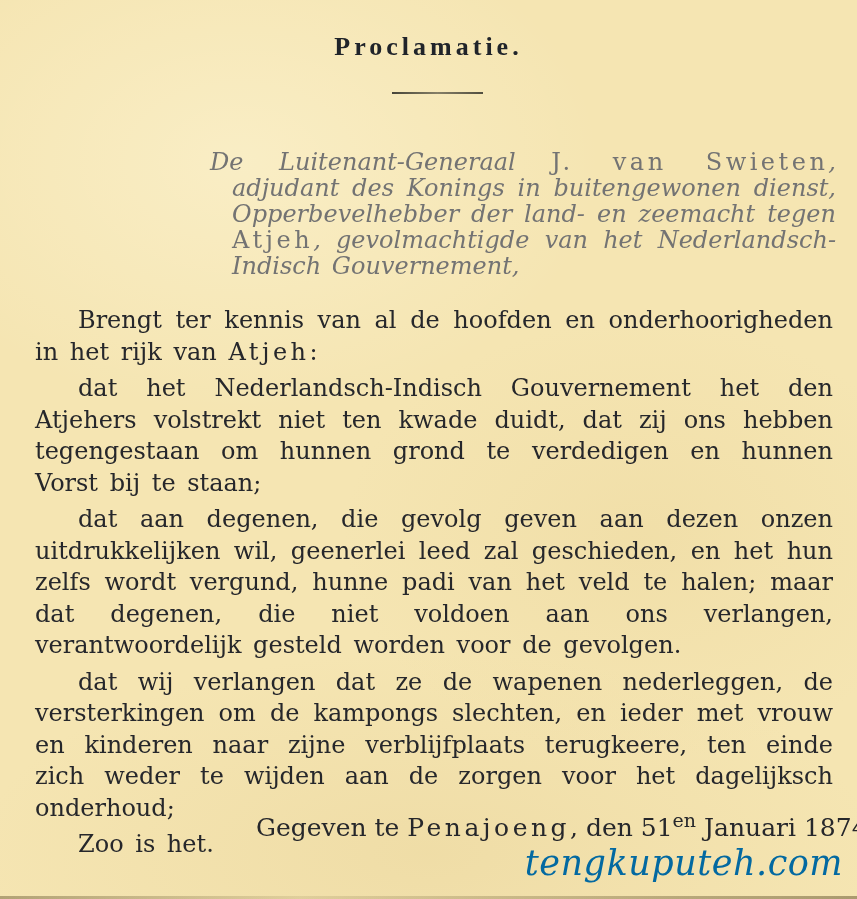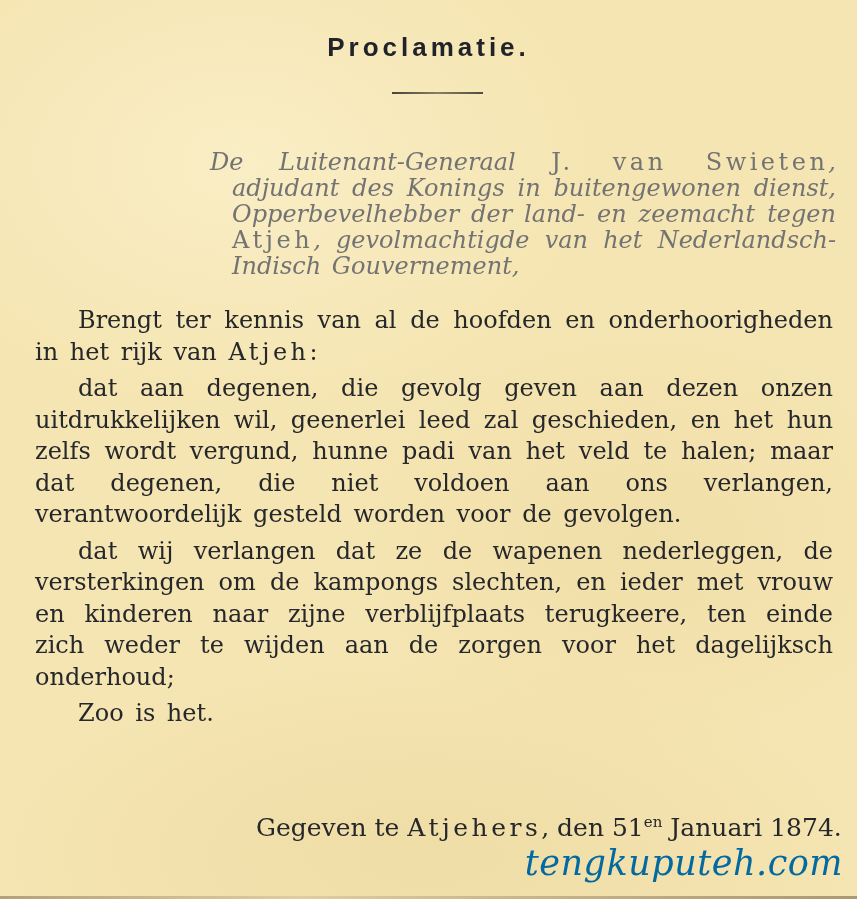--- a/index.html
+++ b/index.html
@@ -19,21 +19,21 @@
       radial-gradient(ellipse 70% 30% at 50% 95%, rgba(226,202,140,0.30), rgba(226,202,140,0) 75%),
       #f5e5b2;
   }
   .bottom-edge {
     position: absolute; left: 0; right: 0; bottom: 0; height: 3px;
     background: linear-gradient(to right, rgba(96,80,44,0.45), rgba(96,80,44,0.12) 35%, rgba(96,80,44,0.40) 80%, rgba(96,80,44,0.5));
   }
   .title {
     position: absolute; top: 15px; left: 0; right: 0;
     text-align: center;
-    font-family: Liberation Sans, sans-serif;
+    font-family: Liberation Serif, serif;
     font-weight: bold;
     font-size: 26px;
     letter-spacing: 4px;
     color: #20242a;
   }
   .divider {
     position: absolute; top: 92px; left: 392px; width: 91px; height: 2px;
     background: linear-gradient(to right, rgba(40,40,34,0.85), rgba(40,40,34,0.55) 50%, rgba(40,40,34,0.8));
   }
   .preamble {
@@ -59,21 +59,21 @@
     color: #26272b;
   }
   .bodytext p { margin: 5px; text-indent: 43px; }
   .bodytext p.closing { text-align: left; }
   .dateline {
     position: absolute; top: 813px; left: 256px;
     font-size: 25px;
     color: #26272b;
     white-space: nowrap;
   }
-  .dateline sup { font-size: 15px; line-height: 0; text-align: center; }
+  .dateline sup { font-size: 19px; line-height: 0; text-align: center; }
   .watermark {
     position: absolute; top: 843px; right: 14px;
     font-family: "DejaVu Serif", serif;
     font-style: italic;
     font-size: 35px;
     letter-spacing: 0.5px;
     color: #0369a1;
   }
 </style>
 </head>
@@ -82,22 +82,23 @@
 <div class="paper"></div>
 
 <h1 class="title">Proclamatie.</h1>
 
 <div class="divider"></div>
 
 <div class="preamble"><span>De Luitenant-Generaal </span><span class="sperr">J. van Swieten</span><span>, adjudant des Konings in buitengewonen dienst, Opperbevelhebber der land- en zeemacht tegen </span><span class="sperr">Atjeh</span><span>, gevolmachtigde van het Nederlandsch-Indisch Gouvernement,</span></div>
 
 <div class="bodytext">
   <p><span>Brengt ter kennis van al de hoofden en onderhoorigheden in het rijk van </span><span class="sperr">Atjeh</span><span>:</span></p>
+  <p>dat het Nederlandsch-Indisch Gouvernement het den Atjehers volstrekt niet ten kwade duidt, dat zij ons hebben tegengestaan om hunnen grond te verdedigen en hunnen Vorst bij te staan;</p>
   <p>dat aan degenen, die gevolg geven aan dezen onzen uitdrukkelijken wil, geenerlei leed zal geschieden, en het hun zelfs wordt vergund, hunne padi van het veld te halen; maar dat degenen, die niet voldoen aan ons verlangen, verantwoordelijk gesteld worden voor de gevolgen.</p>
   <p>dat wij verlangen dat ze de wapenen nederleggen, de versterkingen om de kampongs slechten, en ieder met vrouw en kinderen naar zijne verblijfplaats terugkeere, ten einde zich weder te wijden aan de zorgen voor het dagelijksch onderhoud;</p>
   <p class="closing">Zoo is het.</p>
 </div>
 
-<div class="dateline"><span>Gegeven te </span><span class="sperr">Atjehers</span><span>, den 51</span><sup>en</sup><span> Januari 1874.</span></div>
+<div class="dateline"><span>Gegeven te </span><span class="sperr">Penajoeng</span><span>, den 51</span><sup>en</sup><span> Januari 1874.</span></div>
 
 <div class="watermark">tengkuputeh.com</div>
 
 <div class="bottom-edge"></div>
 
 </body></html>

